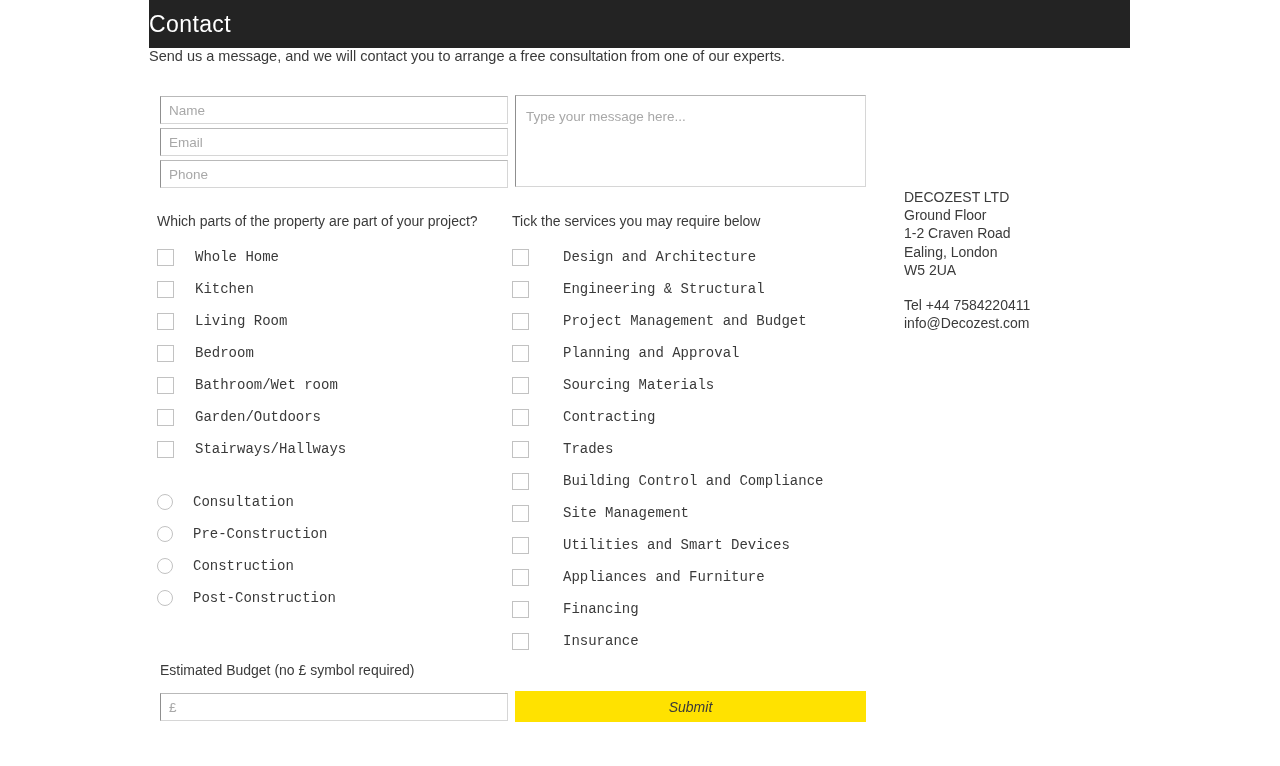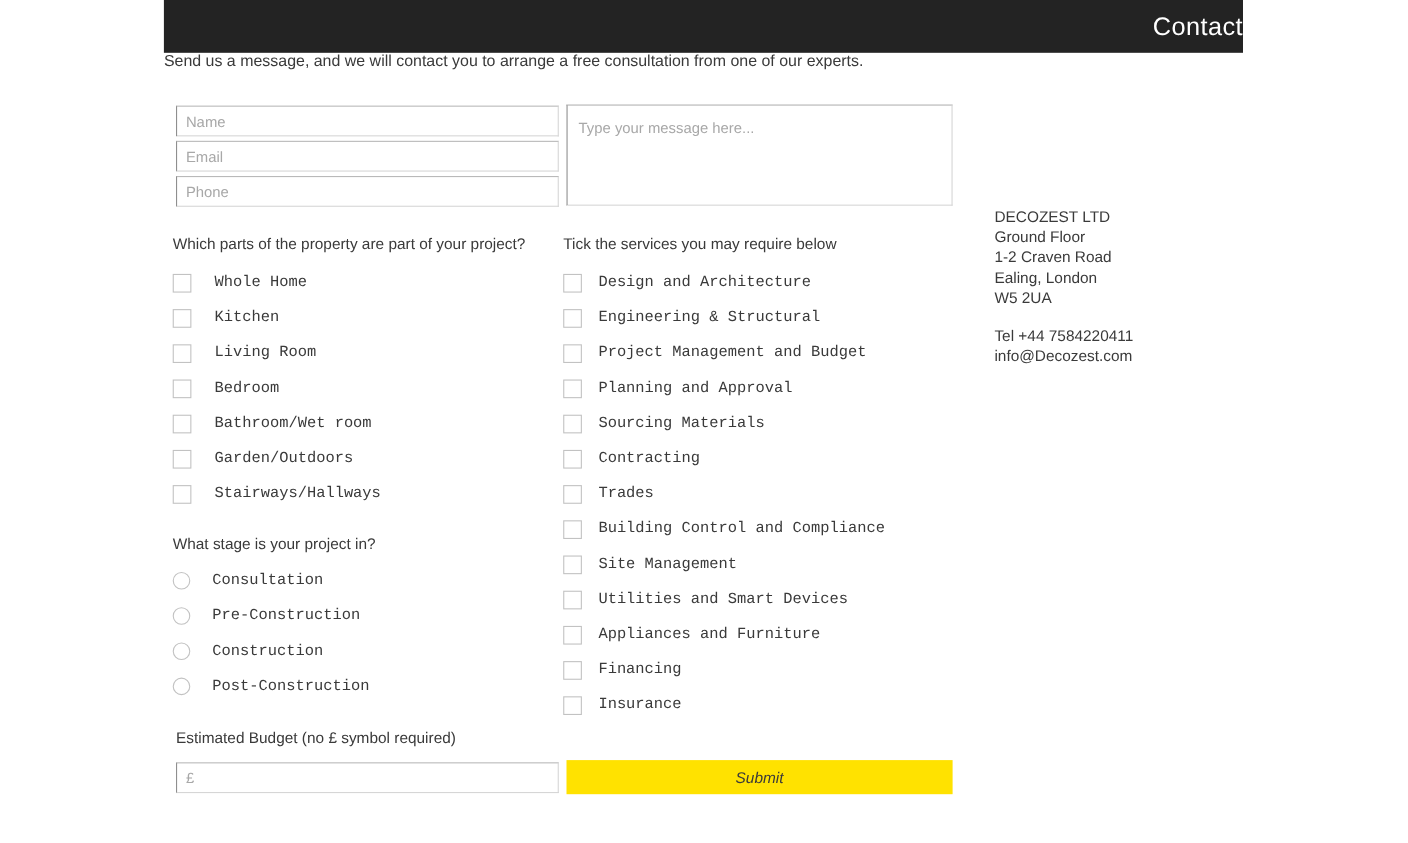--- a/index.html
+++ b/index.html
@@ -20,21 +20,21 @@
   
   .header-band {
     position: absolute;
     left: 149px;
     top: 0;
     width: 981px;
     height: 48px;
     background: #232323;
     display: flex;
     align-items: center;
-    justify-content: flex-end;
+    justify-content: flex-start;
   }
   .header-title {
     color: #ffffff;
     font-size: 23px;
     font-weight: 400;
     letter-spacing: 0.4px;
   }
 
   
   .intro {
@@ -145,21 +145,21 @@
     background: #ffffff;
     flex: none;
   }
   .opt-label {
     font-size: 14px;
     color: #3a3a3a;
     white-space: nowrap;
     font-family: Liberation Mono, monospace;
   }
   .col-left .opt-label { margin-left: 21px; }
-  .col-right .opt-label { margin-left: 15px; }
+  .col-right .opt-label { margin-left: 34px; }
   .col-left .rd-row .opt-label { margin-left: 20px; }
 
   .stage-block { margin-top: 21px; }
   .stage-list { margin-top: 9px; }
 
   
   .budget-label {
     position: absolute;
     left: 160px;
     top: 662px;
@@ -259,21 +259,20 @@
         <span class="cb-box"></span>
         <span class="opt-label">Garden/Outdoors</span>
       </div>
       <div class="opt-row">
         <span class="cb-box"></span>
         <span class="opt-label">Stairways/Hallways</span>
       </div>
     </div>
 
     <div class="stage-block">
-      <div class="grp-heading">What stage is your project in?</div>
 
       <div class="stage-list">
         <div class="opt-row rd-row">
           <span class="rd-box"></span>
           <span class="opt-label">Consultation</span>
         </div>
         <div class="opt-row rd-row">
           <span class="rd-box"></span>
           <span class="opt-label">Pre-Construction</span>
         </div>

